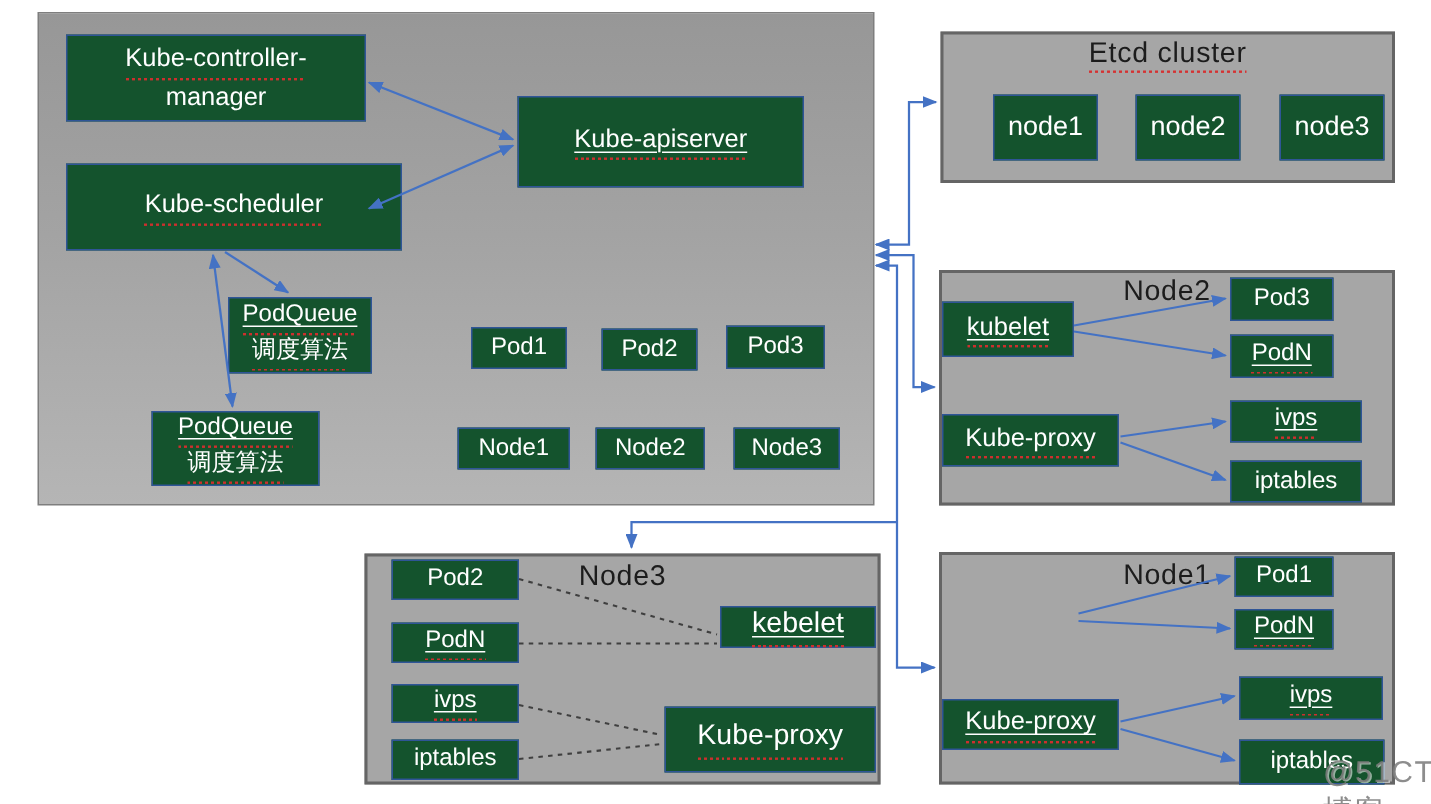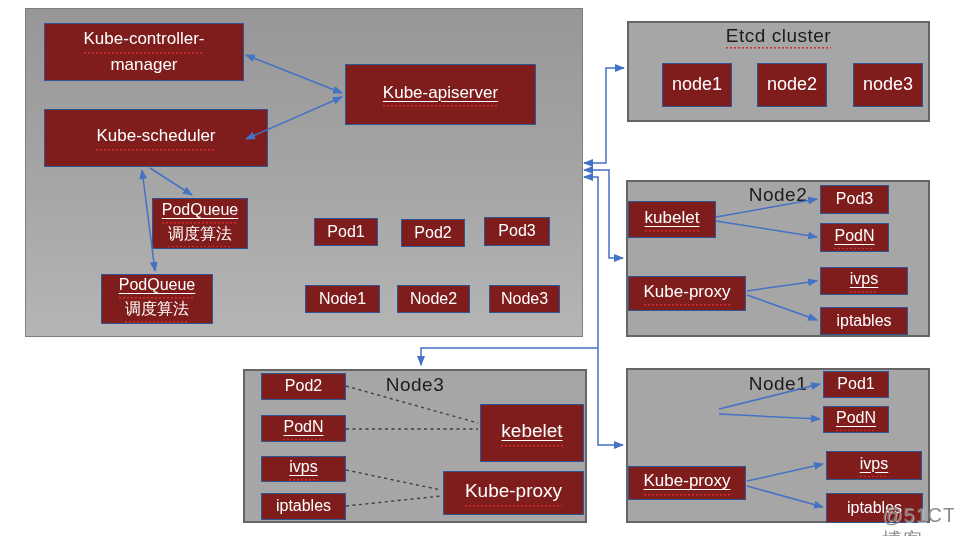--- a/index.html
+++ b/index.html
@@ -16,21 +16,21 @@
   .gray-panel{background:#a6a6a6;border:2px solid #656565;}
   #etcd-panel{left:627px;top:21px;width:303px;height:101px;}
   #node2-panel{left:626px;top:180px;width:304px;height:157px;}
   #node1-panel{left:626px;top:368px;width:304px;height:155px;}
   #node3-panel{left:243px;top:369px;width:344px;height:154px;}
   .panel-title{
     position:absolute;color:#1c1c1c;font-size:19px;text-align:center;
     width:100%;letter-spacing:.5px;
   }
   .bluebox{
-    position:absolute;background:#7f1d1d;border:1px solid #2f5597;color:#fff;
+    position:absolute;background:#14532d;border:1px solid #2f5597;color:#fff;
     display:flex;flex-direction:column;align-items:center;justify-content:center;
     box-sizing:border-box;font-size:16px;line-height:1.3;text-align:center;
     white-space:nowrap;
   }
   .f17{font-size:17px;} .f18{font-size:18px;} .f19{font-size:19px;}
   
   .und{text-decoration:underline;text-decoration-color:#fff;text-decoration-thickness:1px;text-underline-offset:3px;}
   
   .sp{
     background:repeating-linear-gradient(90deg,rgba(215,45,45,.95) 0 2px,transparent 2px 4px) left bottom/100% 1.6px no-repeat;
@@ -156,21 +156,21 @@
   </div>
   <div class="bluebox" style="left:261px;top:415px;width:85px;height:27px;">
     <span class="und sp">PodN</span>
   </div>
   <div class="bluebox" style="left:261px;top:456px;width:85px;height:26px;">
     <span class="und sp">ivps</span>
   </div>
   <div class="bluebox" style="left:261px;top:493px;width:85px;height:27px;">
     <span>iptables</span>
   </div>
-  <div class="bluebox f19" style="left:480px;top:404px;width:104px;height:58px;">
+  <div class="bluebox f19" style="left:480px;top:404px;width:104px;height:28px;">
     <span class="und sp">kebelet</span>
   </div>
   <div class="bluebox f19" style="left:443px;top:471px;width:141px;height:44px;">
     <span class="sp">Kube-proxy</span>
   </div>
 
   <svg id="wires" width="954" height="536" viewBox="0 0 954 536">
     <defs>
       <marker id="ah" viewBox="0 0 10 8" refX="9" refY="4" markerWidth="10" markerHeight="8" orient="auto" markerUnits="userSpaceOnUse">
         <path d="M0,0 L10,4 L0,8 z" fill="#4472c4"></path>

